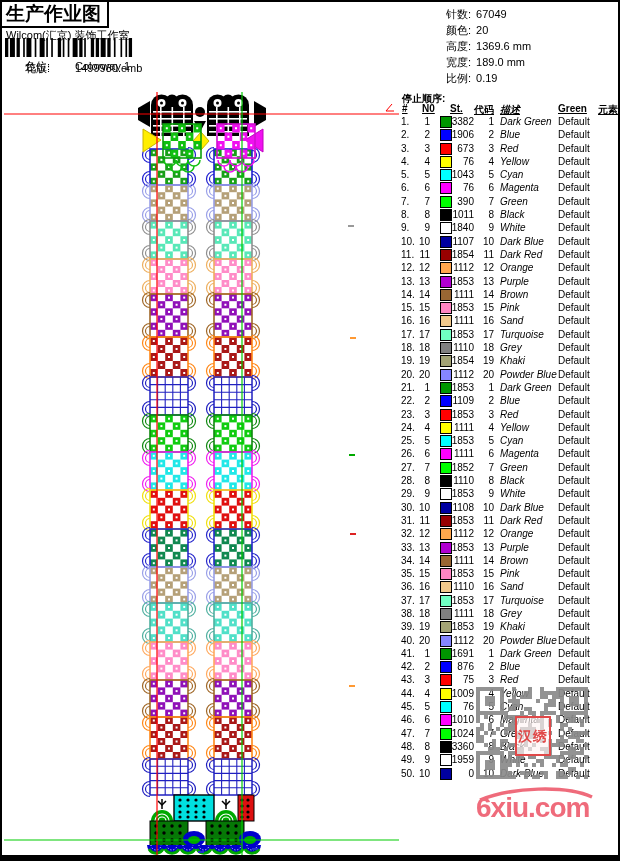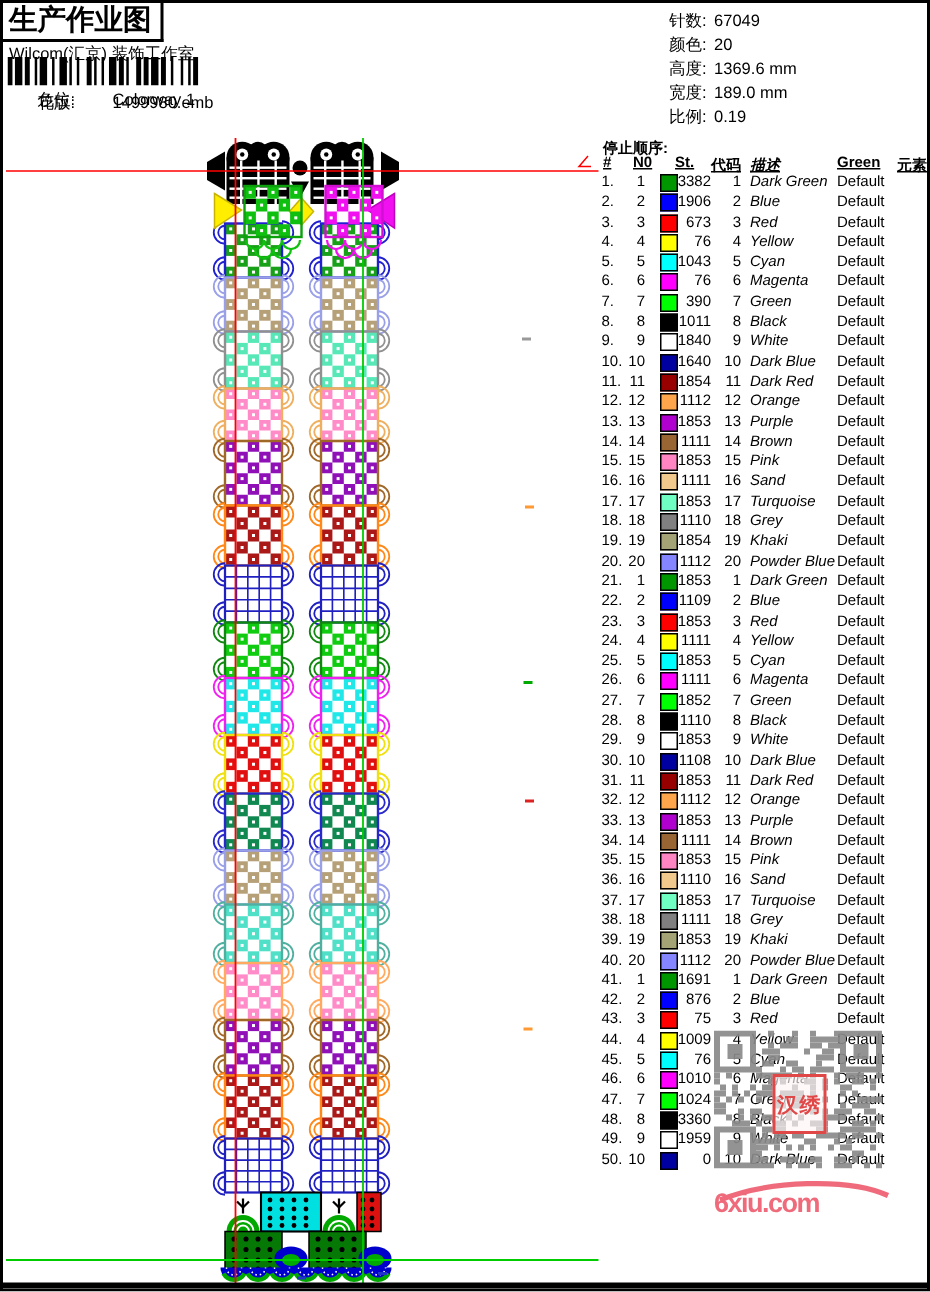--- a/index.html
+++ b/index.html
@@ -38,21 +38,21 @@
   .c-code{left:76px;width:18px;text-align:right;}
   .c-desc{left:100px;font-style:italic;}
   .c-brand{left:158px;}
   
   #qr{position:absolute;left:474px;top:685px;width:112px;height:92px;opacity:.92;}
   #stamp{position:absolute;left:513px;top:714px;width:32px;height:36px;border:2px solid #e04848;
          color:#e04848;background:rgba(255,244,244,.65);font-size:14px;font-weight:bold;
          display:flex;align-items:center;justify-content:center;letter-spacing:1px;line-height:15px;
          text-align:center;}
   #wm{position:absolute;left:468px;top:782px;width:128px;height:40px;}
-  #wm-text{position:absolute;left:6px;top:8px;font-size:18px;font-weight:bold;color:#ef6b7b;
+  #wm-text{position:absolute;left:6px;top:8px;font-size:28px;font-weight:bold;color:#ef6b7b;
            letter-spacing:-1px;font-family:"Liberation Sans",sans-serif;}
   #wm-swoosh{position:absolute;left:0;top:0;}
   #design{position:absolute;left:0;top:0;}
 </style>
 </head>
 <body>
 
 <div class="page">
 
   <svg id="design" width="400" height="861" viewBox="0 0 400 861">
@@ -1525,21 +1525,21 @@
           <span class="c c-sw" style="background: rgb(255, 255, 255);"></span>
           <span class="c c-st">1840</span>
           <span class="c c-code">9</span>
           <span class="c c-desc">White</span>
           <span class="c c-brand">Default</span>
         </div>
         <div class="trow">
           <span class="c c-seq">10.</span>
           <span class="c c-n0">10</span>
           <span class="c c-sw" style="background: rgb(0, 0, 160);"></span>
-          <span class="c c-st">1640</span>
+          <span class="c c-st">1107</span>
           <span class="c c-code">10</span>
           <span class="c c-desc">Dark Blue</span>
           <span class="c c-brand">Default</span>
         </div>
         <div class="trow">
           <span class="c c-seq">11.</span>
           <span class="c c-n0">11</span>
           <span class="c c-sw" style="background: rgb(152, 0, 0);"></span>
           <span class="c c-st">1854</span>
           <span class="c c-code">11</span>

